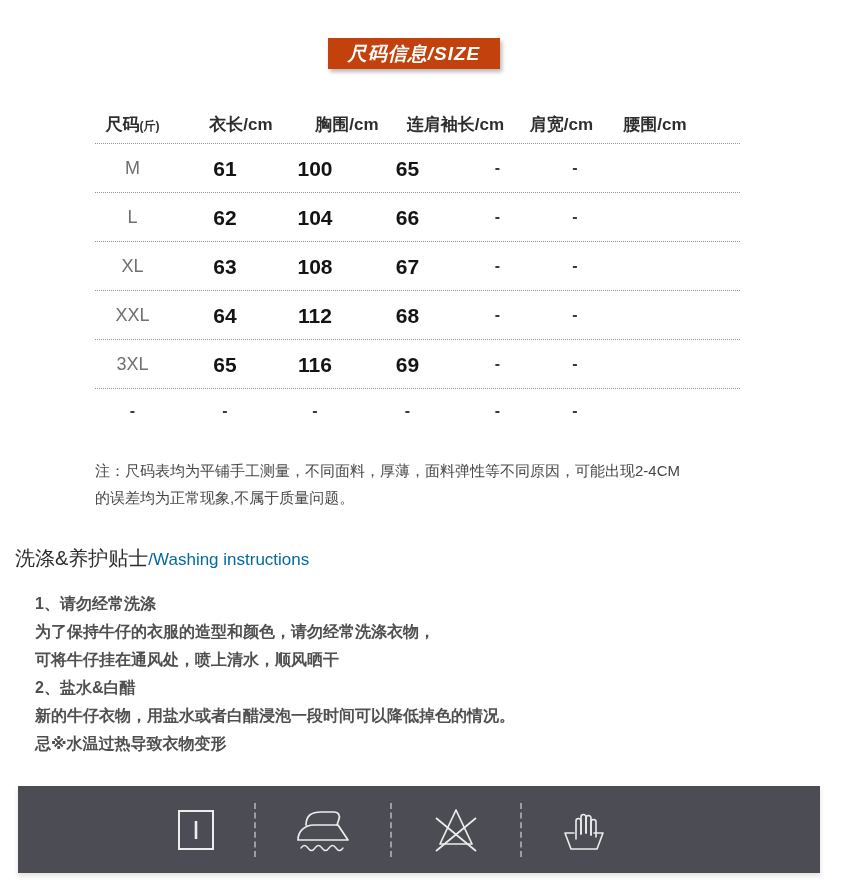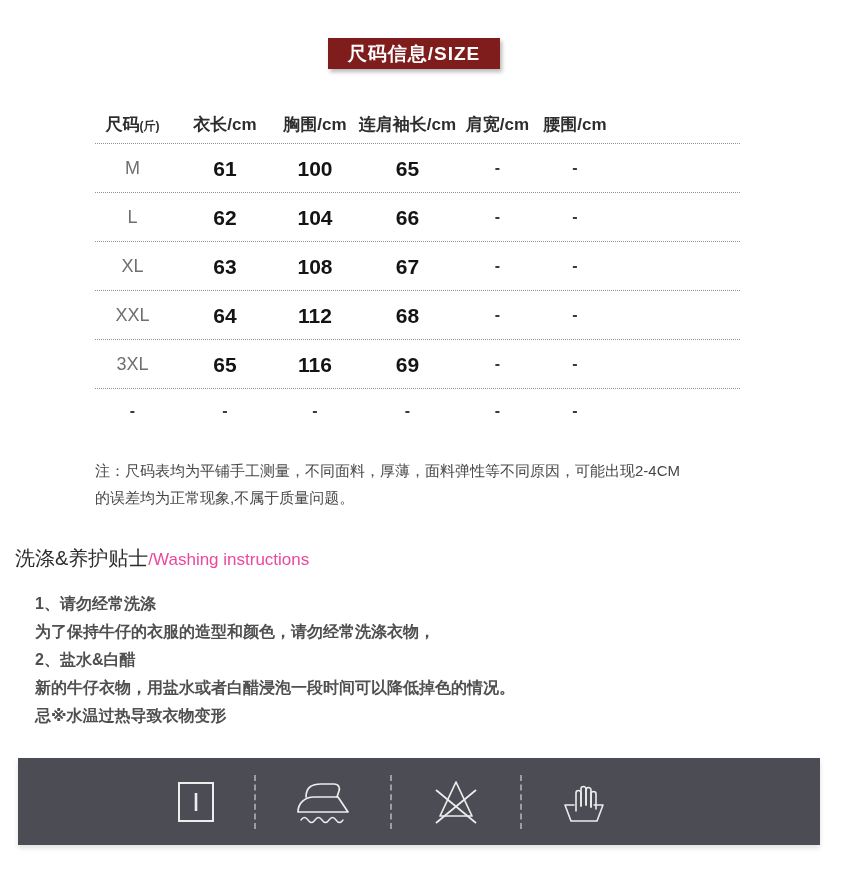--- a/index.html
+++ b/index.html
@@ -4,49 +4,50 @@
 <style>
   html,body{margin:0;padding:0;}
   body{
     width:862px;height:883px;background:#ffffff;
     font-family:"Liberation Sans","DejaVu Sans",sans-serif;
     color:#333;overflow:hidden;
   }
   
   .banner{
     width:172px;height:31px;margin:38px 0 0 328px;
-    background:#7f1d1d;color:#fff;
+    background:#c2410c;color:#fff;
     display:flex;align-items:center;justify-content:center;
     font-size:19px;font-weight:bold;letter-spacing:1px;
     box-shadow:2px 3px 4px rgba(0,0,0,0.28);
+    font-style:italic;
   }
   
   .size-table{margin:36px 0 0 95px;width:645px;}
   .t-row{
     display:grid;
     grid-template-columns:75px 110px 70px 115px 65px 90px 1fr;
     align-items:center;height:48px;
     border-bottom:1px dotted #949494;
   }
-  .t-row.header{height:38px;}
+  .t-row.header{height:38px;gap:16px;}
   .t-row.last{border-bottom:none;height:44px;}
   .cell{text-align:center;line-height:1;}
   .hcell{font-size:17px;font-weight:600;color:#2e2e2e;}
   .hsub{font-size:12px;font-weight:600;}
   .scell{font-size:18px;color:#6f6f6f;}
   .vcell{font-size:21px;font-weight:700;color:#141414;}
   .mcell{font-size:16px;font-weight:600;color:#3a3a3a;}
   .t-row.dash-row .cell{font-size:16px;font-weight:600;color:#3a3a3a;}
   
   .note{margin:24px 0 0 95px;font-size:15px;color:#474747;line-height:27px;}
   .note .l2{}
   
   .wash-title{margin:34px 0 0 15px;}
   .wash-title .zh{font-size:20px;font-weight:normal;color:#2c2c2c;}
-  .wash-title .en{font-size:17px;font-weight:normal;color:#ec4899;}
+  .wash-title .en{font-size:17px;font-weight:normal;color:#0369a1;}
   .wash-body{margin:18px 0 0 35px;font-size:16px;color:#4f4f4f;line-height:28px;font-weight:bold;}
   
   .care-bar{
     margin:28px 0 0 18px;width:802px;height:87px;background:#4c4c54;
     display:flex;align-items:center;justify-content:center;
     padding-right:55px;box-sizing:border-box;
     box-shadow:0 3px 5px rgba(0,0,0,0.12);
   }
   .care-icon{display:flex;align-items:center;justify-content:center;}
   .care-sep{
@@ -138,20 +139,21 @@
   <div class="l2">的误差均为正常现象,不属于质量问题。</div>
 </div>
 
 <div class="wash-title">
   <span class="zh">洗涤&amp;养护贴士</span><span class="en">/Washing instructions</span>
 </div>
 
 <div class="wash-body">
   <div>1、请勿经常洗涤</div>
   <div>为了保持牛仔的衣服的造型和颜色，请勿经常洗涤衣物，</div>
+  <div>可将牛仔挂在通风处，喷上清水，顺风晒干</div>
   <div>2、盐水&amp;白醋</div>
   <div>新的牛仔衣物，用盐水或者白醋浸泡一段时间可以降低掉色的情况。</div>
   <div>忌※水温过热导致衣物变形</div>
 </div>
 
 <div class="care-bar">
   <div class="care-icon">
     <svg width="40" height="46" viewBox="0 0 40 46" fill="none" stroke="#ededed" stroke-width="2">
       <rect x="3" y="4" width="34" height="38"></rect>
       <line x1="20" y1="14" x2="20" y2="32" stroke-width="2.6"></line>

